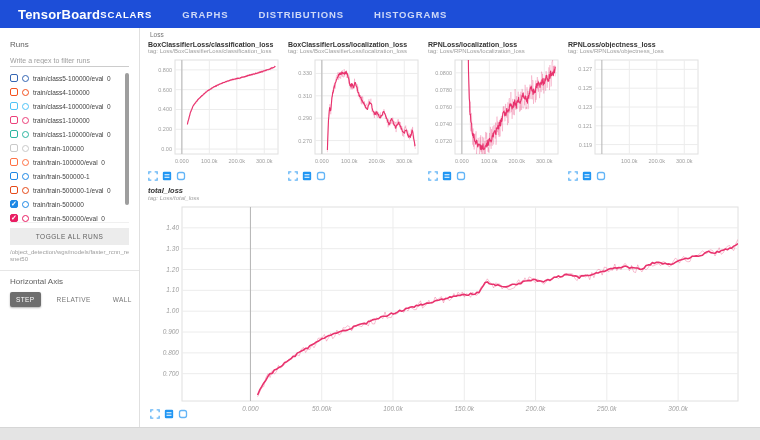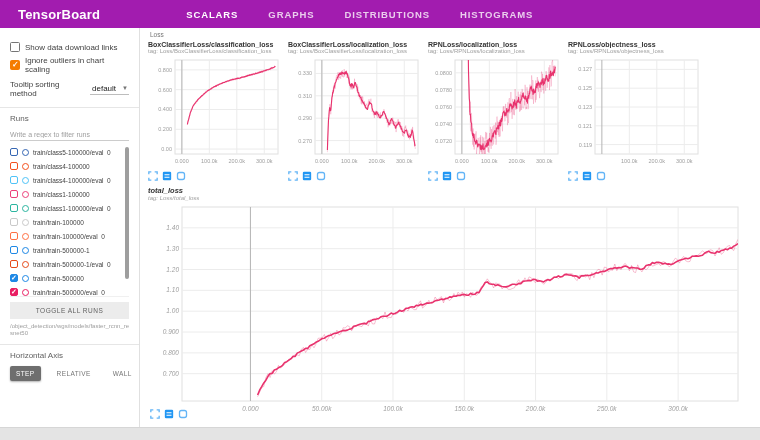--- a/index.html
+++ b/index.html
@@ -1,22 +1,22 @@
 <!DOCTYPE html>
 <html><head>
 <meta charset="utf-8">
 <style>
   * { box-sizing: border-box; margin: 0; padding: 0; }
   html,body { width:760px; height:440px; overflow:hidden; }
   body { font-family:"Liberation Sans", sans-serif; background:#fff; position:relative; }
 
   
-  .header { height:28px; background:#a21caf; display:flex; align-items:center; color:#fff; }
+  .header { height:28px; background:#1d4ed8; display:flex; align-items:center; color:#fff; }
   .brand { font-size:13px; font-weight:bold; padding-left:18px; letter-spacing:.2px; }
-  .tabs { display:flex; gap:30px; margin-left:86px; }
+  .tabs { display:flex; gap:30px; }
   .tab { font-size:9.5px; font-weight:bold; letter-spacing:.9px; color:rgba(255,255,255,.78); cursor:pointer; }
   .tab.active { color:#fff; }
 
   
   .body-row { display:flex; height:399px; }
   .sidebar { width:140px; min-width:140px; border-right:1px solid #e0e0e0; background:#fff; font-size:8px; color:#424242; padding-top:6px; overflow:hidden; }
   .main { flex:1; padding:2px 0 0 8px; overflow:hidden; background:#fff; }
   .bottom-strip { height:13px; background:#e4e4e4; border-top:1px solid #d6d6d6; }
 
   
@@ -75,37 +75,20 @@
       <div class="tab active">SCALARS</div>
       <div class="tab">GRAPHS</div>
       <div class="tab">DISTRIBUTIONS</div>
       <div class="tab">HISTOGRAMS</div>
     </div>
 </div>
 
 <div class="body-row">
   <aside class="sidebar">
 
-    <div class="side-sec">
-      <div class="chk-row">
-        <span class="chk" id="chk-download"></span>
-        <span>Show data download links</span>
-      </div>
-      <div class="chk-row">
-        <span class="chk on" id="chk-outliers"></span>
-        <span>Ignore outliers in chart scaling</span>
-      </div>
-      <div class="row-line">
-        <span>Tooltip sorting method</span>
-        <span class="dd-value">
-          <span>default</span>
-          <span class="dd-caret">▼</span>
-        </span>
-      </div>
-    </div>
 
 
     <div class="side-sec">
       <div class="sec-label">Runs</div>
       <input class="filter-input" placeholder="Write a regex to filter runs" style="">
       <div class="runs-list" id="runs-list">
         <div class="fake-scroll"></div>
       <div class="run-row">
             <span class="run-chk" style="border-color: rgb(53, 102, 179);"></span>
             <span class="run-circle" style="border-color: rgb(53, 102, 179);"></span>

